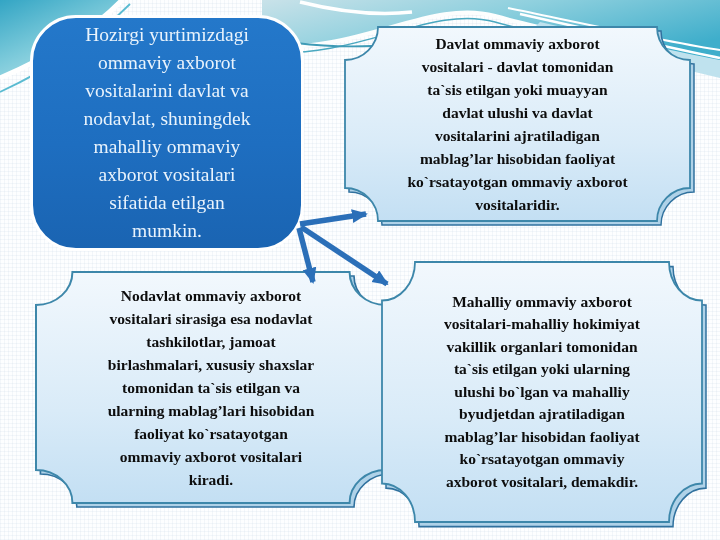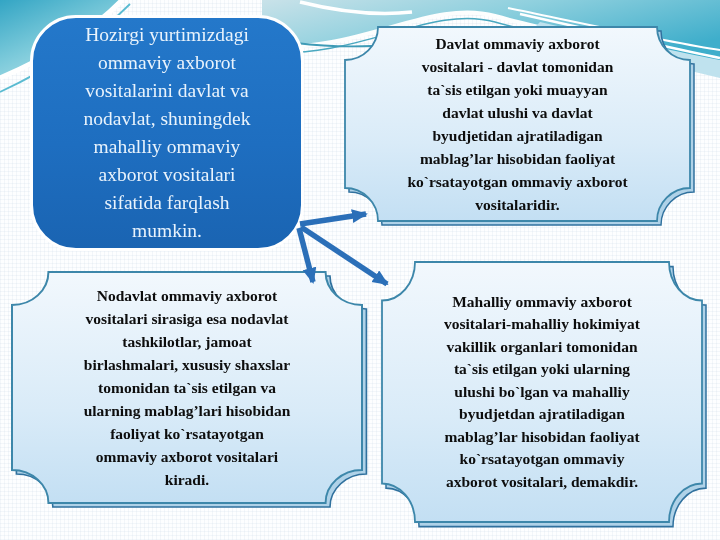--- a/index.html
+++ b/index.html
@@ -29,21 +29,21 @@
   
   .plaque{position:absolute;z-index:2;}
   .plaque > svg{position:absolute;left:0;top:0;width:100%;height:100%;overflow:visible;}
   .plaque-text{
     position:absolute;left:6px;right:6px;top:0;bottom:0;
     display:flex;align-items:center;justify-content:center;
     white-space:pre-line;text-align:center;color:#0d0d0d;font-weight:bold;
   }
   #box-davlat  {left:345px;top:27px; width:345px;height:194px;}
   #box-davlat  .plaque-text{font-size:15.5px;line-height:23px;}
-  #box-nodavlat{left:12px; top:272px;width:350px;height:231px;border-radius:23px;}
+  #box-nodavlat{left:36px; top:272px;width:350px;height:231px;border-radius:23px;}
   #box-nodavlat .plaque-text{font-size:15.5px;line-height:23px;}
   #box-mahalliy{left:382px;top:262px;width:320px;height:260px;}
   #box-mahalliy .plaque-text{font-size:15.5px;line-height:22.5px;}
 
   .arrows-layer{z-index:4;pointer-events:none;}
 </style>
 </head>
 <body>
 
 <div class="slide">
@@ -81,41 +81,41 @@
     <path d="M296,43 C320,46 345,47 372,46" stroke="#3E9BB6" stroke-width="1.8" fill="none"></path>
   </svg>
 
   <div class="intro-box">
     <div class="intro-text">Hozirgi yurtimizdagi
 ommaviy axborot
 vositalarini davlat va
 nodavlat, shuningdek
 mahalliy ommaviy
 axborot vositalari
-sifatida farqlash
+sifatida etilgan
 mumkin.</div>
   </div>
 
   <div class="plaque" id="box-davlat">
     <svg viewBox="0 0 345 194" preserveAspectRatio="none">
       <defs>
         <linearGradient id="pg1" x1="0" y1="0" x2="0" y2="1">
           <stop offset="0" stop-color="#F2F8FD"></stop>
             <stop offset="0.6" stop-color="#D9EBF8"></stop>
             <stop offset="1" stop-color="#C3DFF3"></stop>
         </linearGradient>
       </defs>
       <path d="M33,0 H312 A33,33 0 0 0 345,33 V161 A33,33 0 0 0 312,194 H33 A33,33 0 0 0 0,161 V33 A33,33 0 0 0 33,0 Z" transform="translate(4,4)" fill="#AFD2E8" stroke="#30719E" stroke-width="1.5"></path>
       <path d="M33,0 H312 A33,33 0 0 0 345,33 V161 A33,33 0 0 0 312,194 H33 A33,33 0 0 0 0,161 V33 A33,33 0 0 0 33,0 Z" fill="url(#pg1)" stroke="#3D87AA" stroke-width="1.8"></path>
     </svg>
     <div class="plaque-text">Davlat ommaviy axborot
 vositalari - davlat tomonidan
 ta`sis etilgan yoki muayyan
 davlat ulushi va davlat
-byudjetidan ajratiladigan
+vositalarini ajratiladigan
 mablag’lar hisobidan faoliyat
 ko`rsatayotgan ommaviy axborot
 vositalaridir.</div>
   </div>
 
   <div class="plaque" id="box-nodavlat">
     <svg viewBox="0 0 317 231" preserveAspectRatio="none">
       <defs>
         <linearGradient id="pg2" x1="0" y1="0" x2="0" y2="1">
           <stop offset="0" stop-color="#F2F8FD"></stop>

